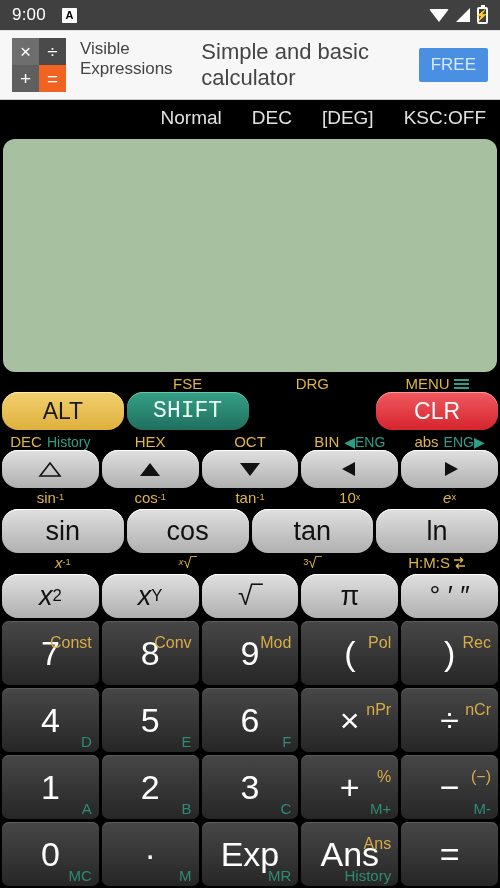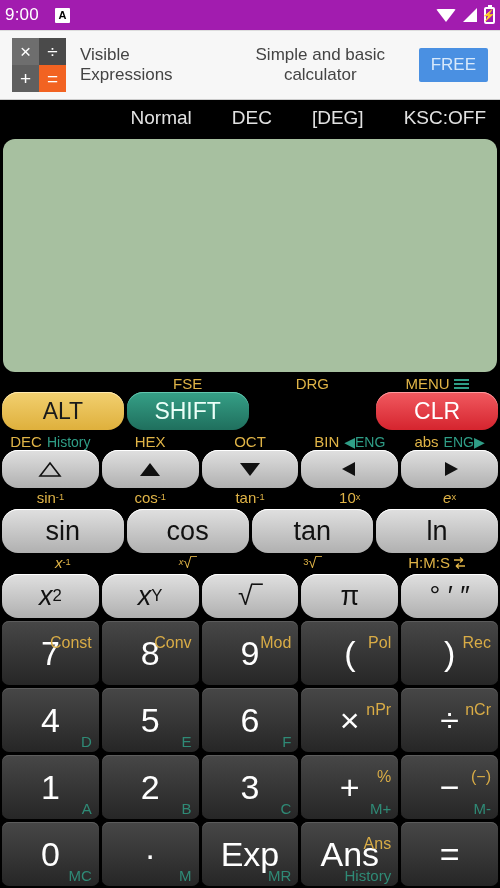--- a/index.html
+++ b/index.html
@@ -6,22 +6,22 @@
   html, body {
     width: 500px; height: 888px;
     background: #000;
     font-family: "Liberation Sans", sans-serif;
     overflow: hidden;
   }
   #app { width: 500px; height: 888px; position: relative; background: #000; }
 
   
   .statusbar {
-    height: 30px; background: #a21caf; color: #fff;
-    display: flex; align-items: center; padding: 0 1px;
+    height: 30px; background: #404040; color: #fff;
+    display: flex; align-items: center; padding: 0 8px;
   }
   .status-time { font-size: 17px; letter-spacing: .2px; margin-left: 4px; }
   .status-appicon {
     width: 15px; height: 15px; background: #fff; color: #000;
     margin-left: 16px; font-size: 11px; font-weight: bold;
     display: flex; align-items: center; justify-content: center;
     border-radius: 1px; line-height: 1;
   }
   .status-right { margin-left: auto; display: flex; align-items: center; gap: 7px; padding-right: 4px; }
   .ic-wifi { width: 0; height: 0; border-left: 10px solid transparent; border-right: 10px solid transparent; border-top: 13px solid #fff; border-radius: 2px; }
@@ -36,31 +36,31 @@
     padding: 0 0 0 12px; border-top: 1px solid #ddd; border-bottom: 1px solid #ccc;
   }
   .ad-icon { width: 54px; height: 54px; display: grid; grid-template-columns: 1fr 1fr; grid-template-rows: 1fr 1fr; flex: 0 0 auto; }
   .ad-icon div { display: flex; align-items: center; justify-content: center; color: #fff; font-size: 19px; }
   .ad-icon .q1 { background: #6e6e6e; }
   .ad-icon .q2 { background: #4a4a4a; }
   .ad-icon .q3 { background: #5f5f5f; }
   .ad-icon .q4 { background: #f26322; }
   .ad-text { margin-left: 14px; display: flex; flex-direction: row; justify-content: center; gap: 2px; }
   .ad-title { font-size: 17px; color: #444; }
-  .ad-sub { font-size: 17px; color: #444; text-align: center; }
+  .ad-sub { font-size: 22px; color: #444; }
   .ad-cta {
     margin-left: auto; margin-right: 12px; background: #4a90e2; color: #d8e9fb;
     font-size: 17px; padding: 7px 12px; border: none; border-radius: 2px;
   }
 
   
   .moderow {
     height: 36px; background: #000; color: #e2e2e2;
     display: flex; align-items: center; justify-content: flex-end;
-    gap: 40px; padding-right: 14px; font-size: 19px;
+    gap: 30px; padding-right: 14px; font-size: 19px;
   }
 
   
   .display {
     margin: 3px 3px 0 3px; height: 233px;
     background: #a7c0a0; border-radius: 12px;
   }
 
   
   .keypad { padding: 3px 2px 2px 2px; }
@@ -79,21 +79,21 @@
   .btn {
     height: 38px; width: 100%; border: none; border-radius: 16px;
     display: flex; align-items: center; justify-content: center;
     font-size: 23px; line-height: 1; cursor: pointer;
   }
   .btn-gray {
     background: linear-gradient(#e0e0e0, #b0b0b0); color: #111;
     box-shadow: inset 0 1px 0 #fff;
   }
   .btn-alt { background: linear-gradient(#f2d070, #dfb03c); color: #1a1a1a; box-shadow: inset 0 1px 0 #ffe9ae; }
-  .btn-shift { background: linear-gradient(#36a087, #1f6f5d); color: #eafff8; box-shadow: inset 0 1px 0 #61c6ae; }
+  .btn-shift { background: linear-gradient(#36a087, #1f6f5d); color: #eafff8; box-shadow: inset 0 1px 0 #61c6ae; font-family: Liberation Mono, monospace; }
   .btn-clr { background: linear-gradient(#f15a60, #d5242e); color: #fff; box-shadow: inset 0 1px 0 #ff9a9e; }
 
   .btn-fn { height: 44px; font-size: 27px; }
   .btn-num {
     height: 64px; border-radius: 7px;
     background: linear-gradient(#474747, #262626);
     color: #fff; font-size: 34px; font-weight: 300;
     box-shadow: inset 0 1px 0 #5c5c5c;
     position: relative;
   }

